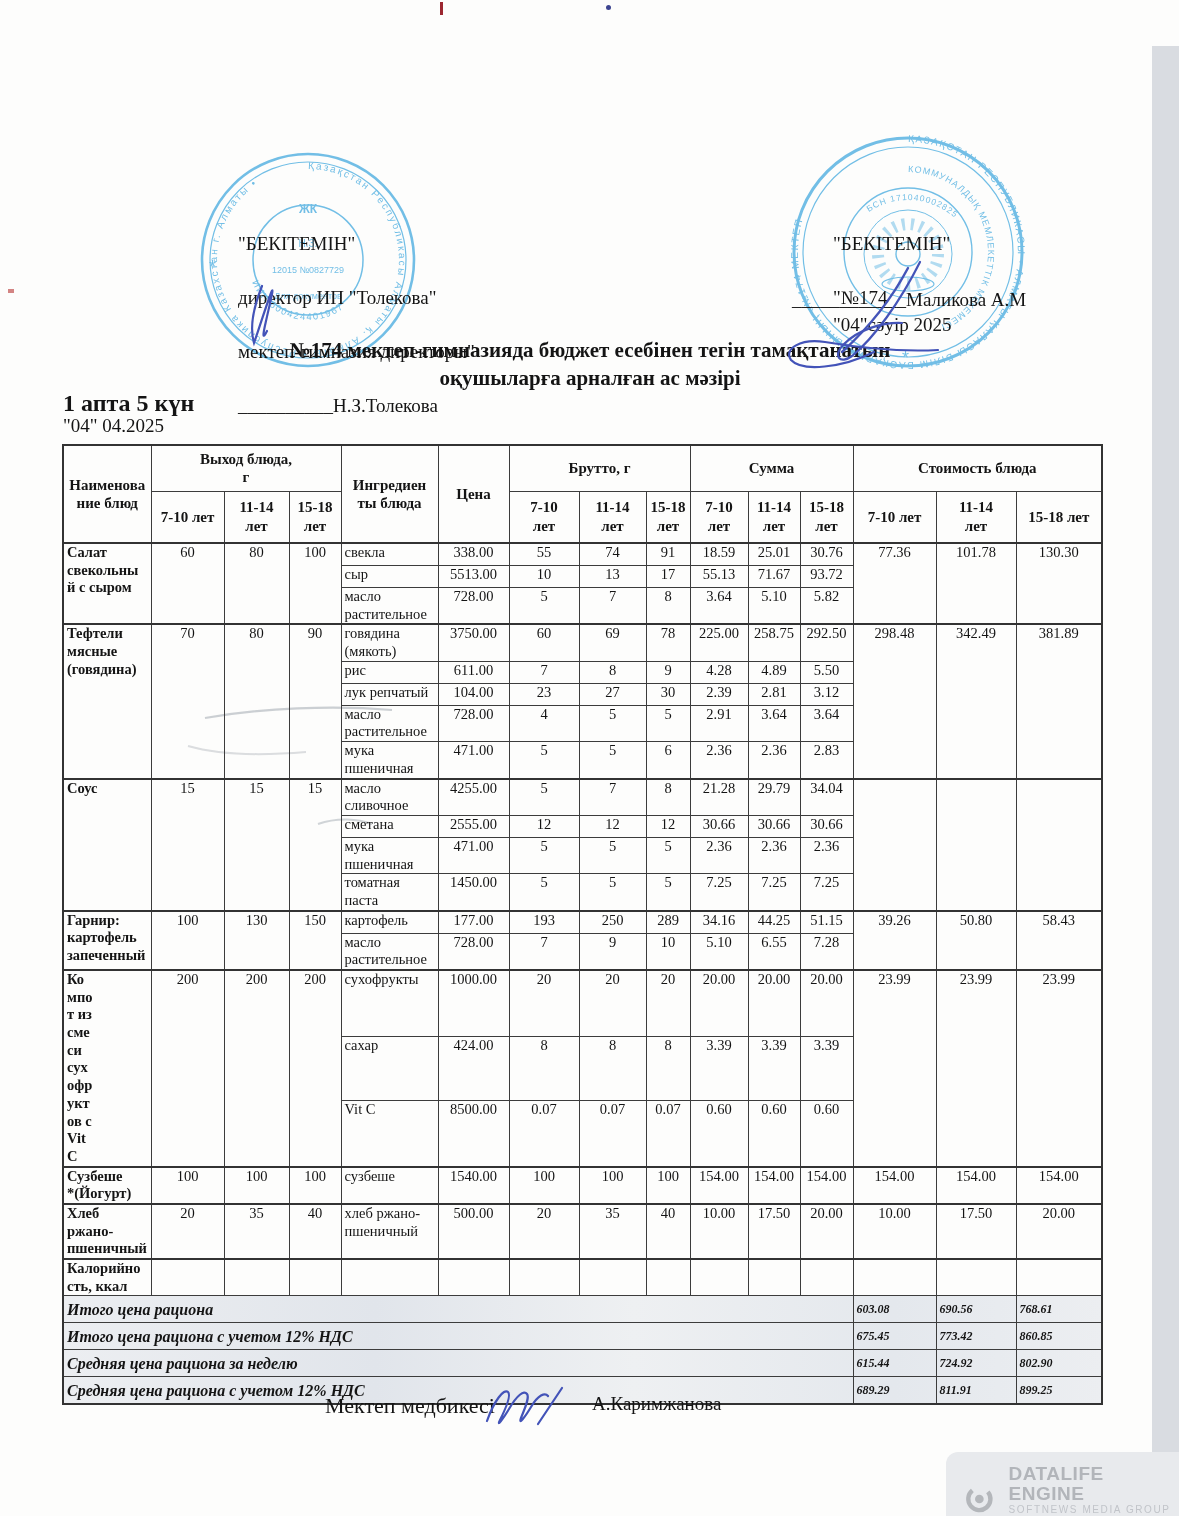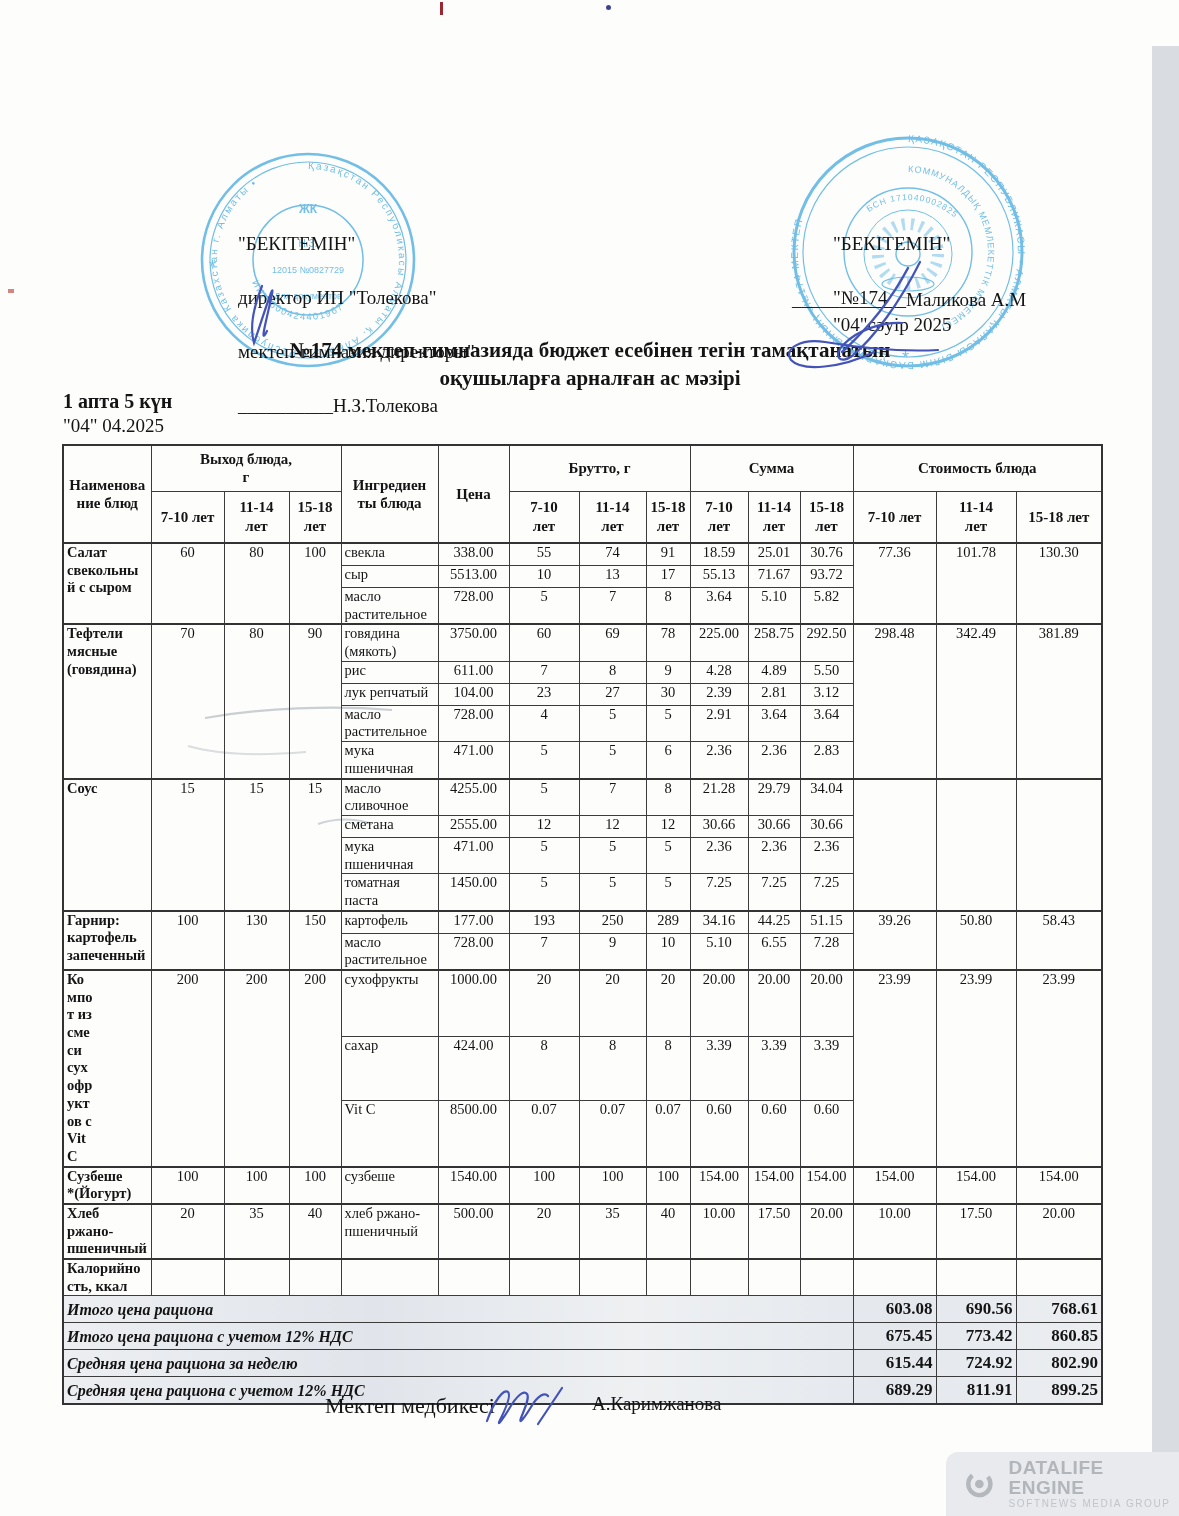--- a/index.html
+++ b/index.html
@@ -5,51 +5,51 @@
   html,body{margin:0;padding:0;background:#ffffff;}
   #page{position:relative;width:1179px;height:1516px;background:#fdfdfc;overflow:hidden;
         font-family:"Liberation Serif",serif;color:#141414;}
   .abs{position:absolute;}
   
   .edge-right{left:1152px;top:46px;width:27px;height:1470px;background:#d9dce1;z-index:0;}
   .speck{z-index:5;}
   
   .approval{font-size:19px;line-height:27px;white-space:pre-line;z-index:3;}
   .title{left:80px;top:336px;width:1020px;text-align:center;font-weight:700;font-size:21px;line-height:28px;z-index:3;}
-  .week{left:63px;top:390px;font-weight:700;font-size:20px;z-index:3;}
+  .week{left:63px;top:390px;font-weight:700;font-size:24px;z-index:3;}
   .datep{left:63px;top:415px;font-size:19px;z-index:3;}
   
   table.menu{position:absolute;left:62px;top:444px;width:1040px;border-collapse:collapse;
              table-layout:fixed;font-size:14.5px;z-index:2;border:2px solid #333;}
   table.menu th,table.menu td{border:1px solid #3c3c3c;padding:0 3px;line-height:1.22;
              white-space:pre-line;overflow:hidden;}
   table.menu th{font-weight:700;text-align:center;vertical-align:middle;font-size:15px;}
   table.menu thead tr:first-child{height:46px;}
   table.menu thead tr:last-child{height:52px;border-radius:13px;}
   td.c-name{text-align:left;vertical-align:top;font-weight:bold;}
   td.c-name.bold{font-weight:700;margin-left:41px;}
   td.c-out,td.c-cost{text-align:center;vertical-align:top;}
   td.c-ing{text-align:left;vertical-align:top;}
   td.c-price,td.c-gross,td.c-sum{text-align:center;vertical-align:top;}
   tr.ing-row td{height:21px;}
   tr.grp-first td{border-top:2px solid #333;}
   tr.sum-row{background:linear-gradient(90deg,#eceef1 0%,#e1e5eb 30%,#eef0f2 55%,#e4e8ed 80%,#eceef1 100%);}
   tr.sum-row td{height:26px;vertical-align:middle;}
   td.sum-label{font-style:italic;font-weight:700;font-size:16px;text-align:left;padding-left:6px;}
-  td.sum-val{font-weight:700;text-align:right;font-size:17px;}
+  td.sum-val{font-weight:700;text-align:left;font-size:12px;font-style:italic;}
   
   .footer-role{left:325px;top:1393px;font-size:22px;z-index:3;font-family:Liberation Serif, serif;}
   .footer-name{left:592px;top:1393px;font-size:19px;z-index:3;}
   
   svg.stamp{z-index:1;opacity:.88;}
   svg.ink{z-index:4;pointer-events:none;}
   svg.pencil{z-index:1;pointer-events:none;}
   
   .wm-box{left:946px;top:1452px;width:233px;height:64px;background:#e8eaed;
-          border-top-left-radius:12px;z-index:6;display:flex;align-items:center;}
+          border-top-left-radius:12px;z-index:6;display:flex;align-items:flex-end;}
   .wm-text{display:flex;flex-direction:column;margin-left:8px;font-family:"Liberation Sans",sans-serif;}
   .wm-title{font-weight:700;font-size:19px;color:#b2b5ba;letter-spacing:.5px;line-height:20px;}
   .wm-sub{font-size:10px;color:#c1c4c9;letter-spacing:1.6px;line-height:12px;}
   .stamp-font{font-family:"Liberation Sans",sans-serif;}
 </style>
 </head>
 <body>
 
 <div id="page">
 

